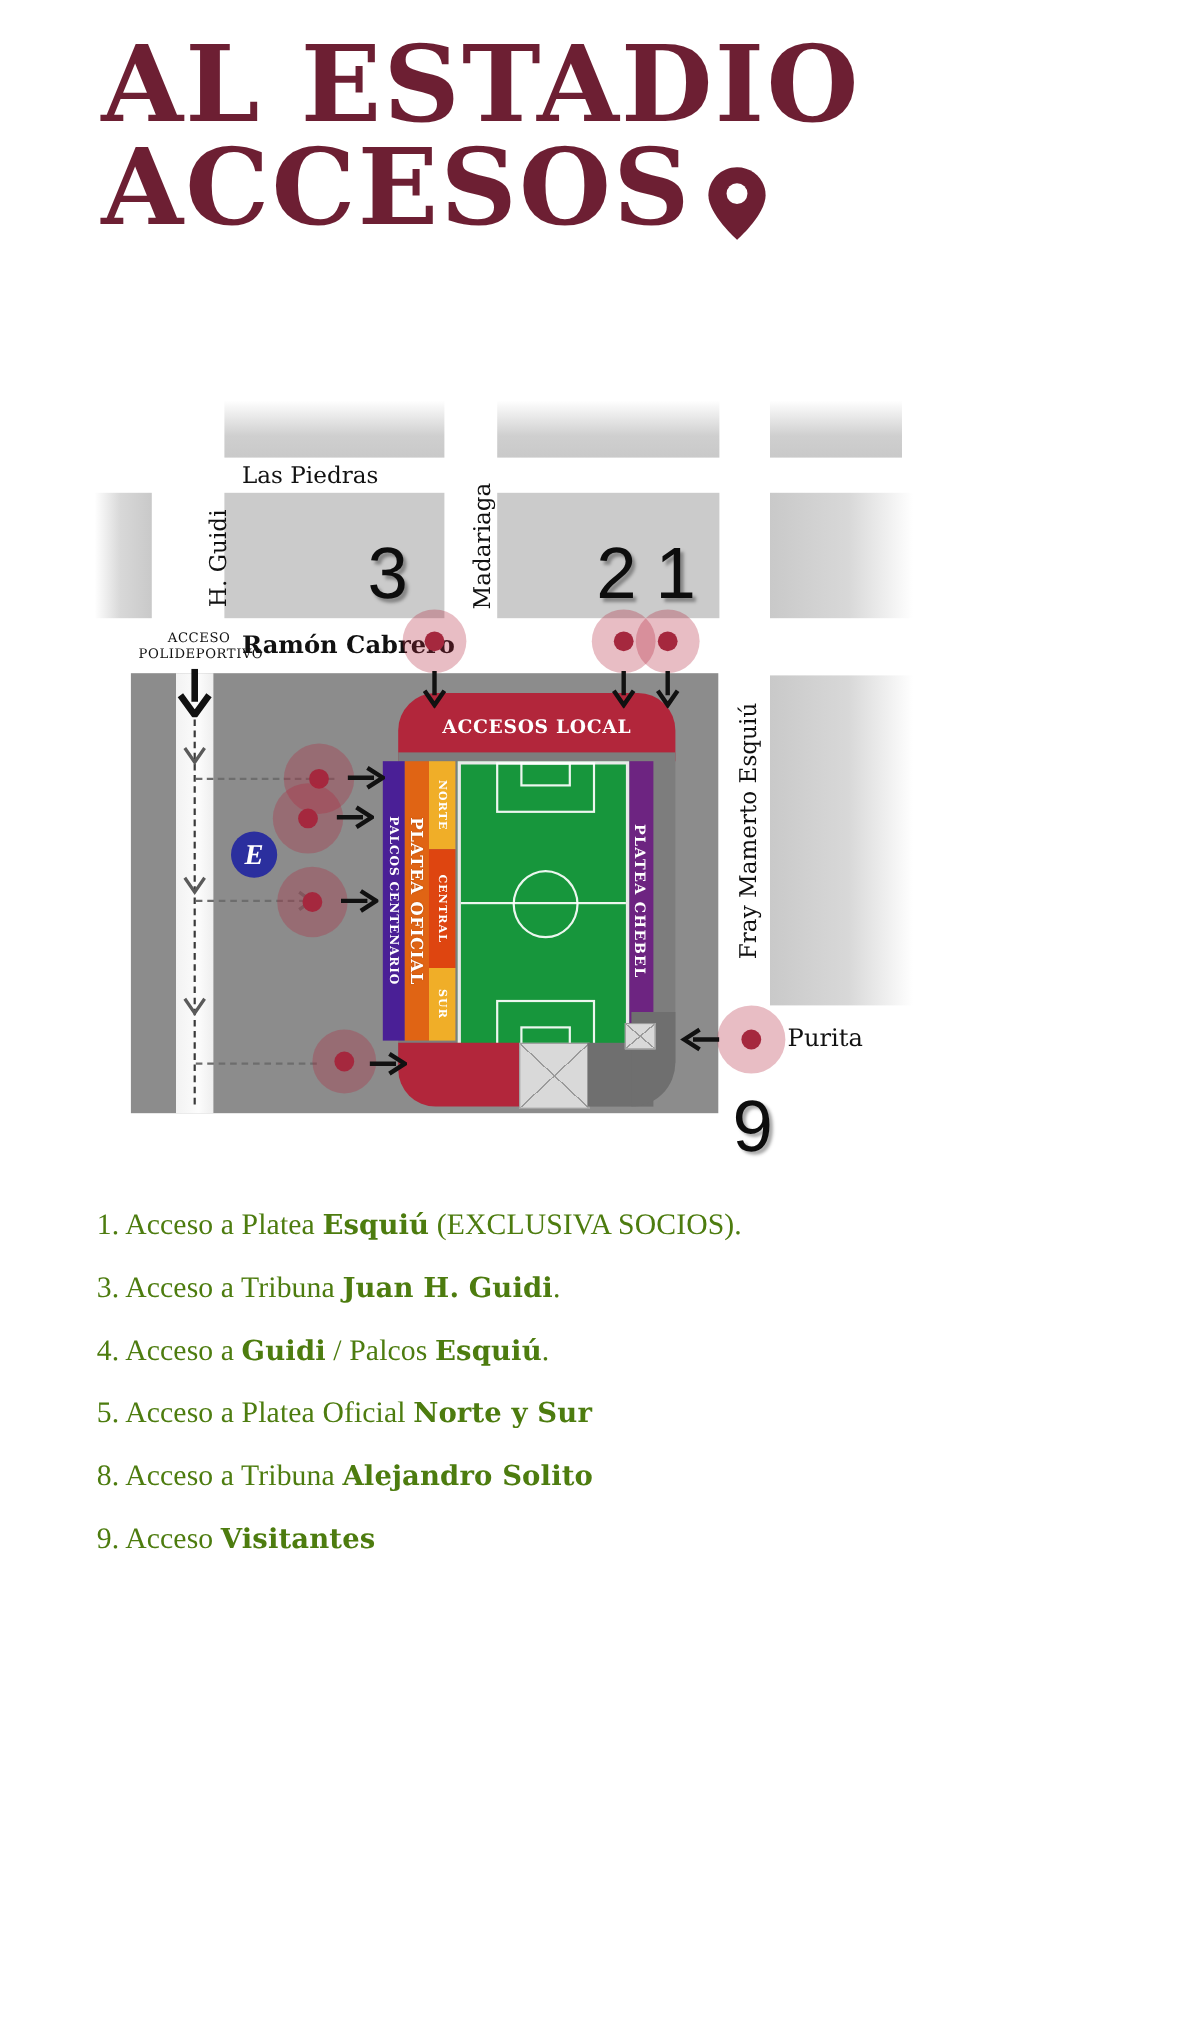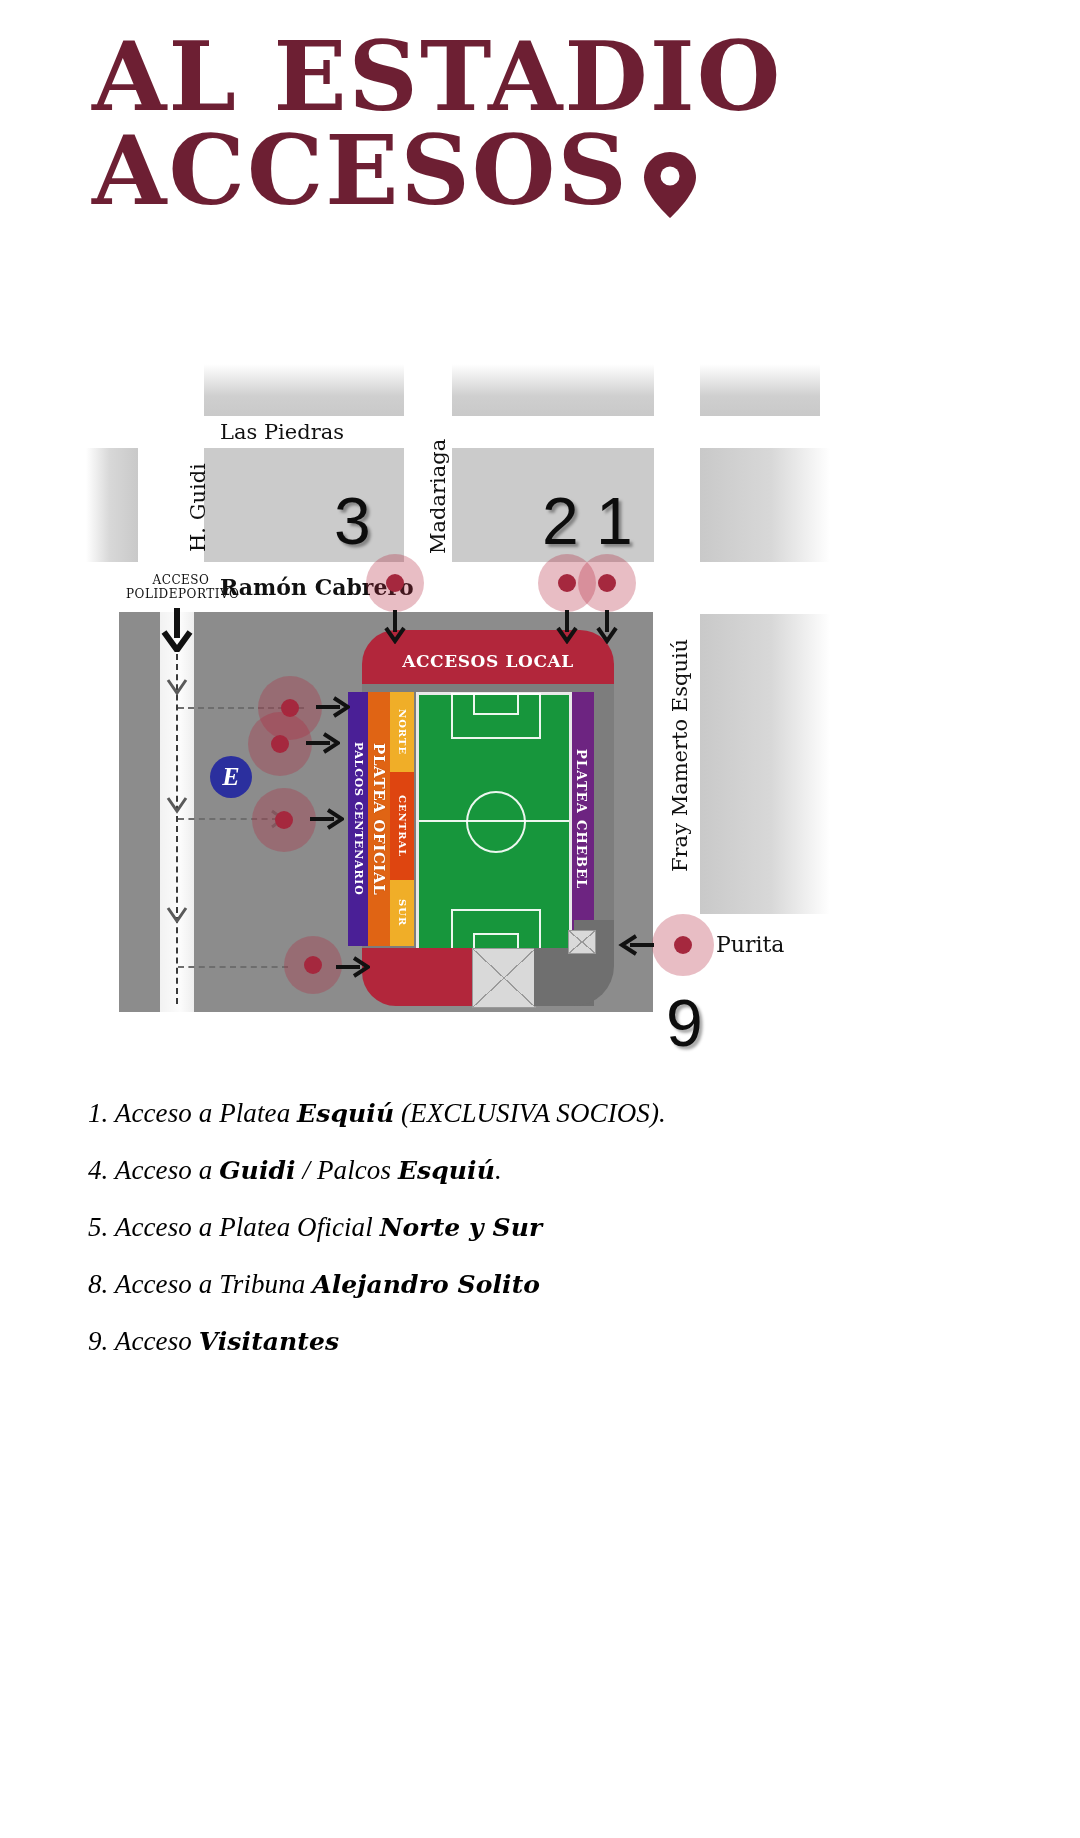--- a/index.html
+++ b/index.html
@@ -173,25 +173,24 @@
     position:absolute;
     font-family:"DejaVu Serif", serif; font-size:22px; color:#111;
     white-space:nowrap;
   }
 
   
   #legend{ position:absolute; left:88px; top:1098px; width:940px; }
   .leg-item{
     font-family:"Liberation Serif", serif;
     font-size:27px;
-    color:#000000;
+    color:#4d7c0f;
     margin-bottom:26px;
     letter-spacing:.1px;
     white-space:nowrap;
-    font-style:italic;
   }
   .leg-item b{ font-family:"DejaVu Serif", serif; font-weight:700; font-size:25px; }
 </style>
 </head>
 <body>
 
 <div id="title-block">
   <div class="title-line l2">AL ESTADIO</div>
   <div class="title-line l1">
     <span>ACCESOS</span>
@@ -371,20 +370,23 @@
 
 </div>
 
 <div id="legend">
 
   <div class="leg-item">
     <span>1.</span><span> Acceso a Platea </span><b>Esquiú</b><span> (EXCLUSIVA SOCIOS).</span>
   </div>
 
 
+  <div class="leg-item">
+    <span>3.</span><span> Acceso a Tribuna </span><b>Juan H. Guidi</b><span>.</span>
+  </div>
 
   <div class="leg-item">
     <span>4.</span><span> Acceso a </span><b>Guidi</b><span> / Palcos </span><b>Esquiú</b><span>.</span>
   </div>
 
   <div class="leg-item">
     <span>5.</span><span> Acceso a Platea Oficial </span><b>Norte y Sur</b><span></span>
   </div>
 
 

